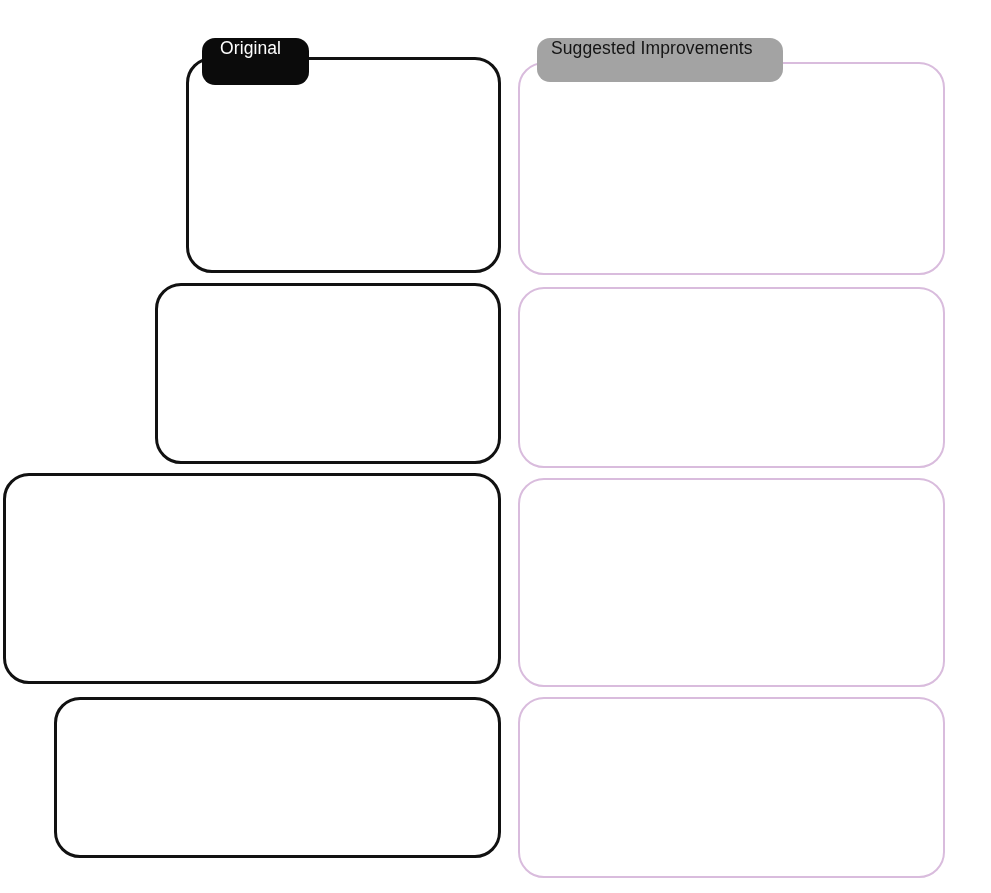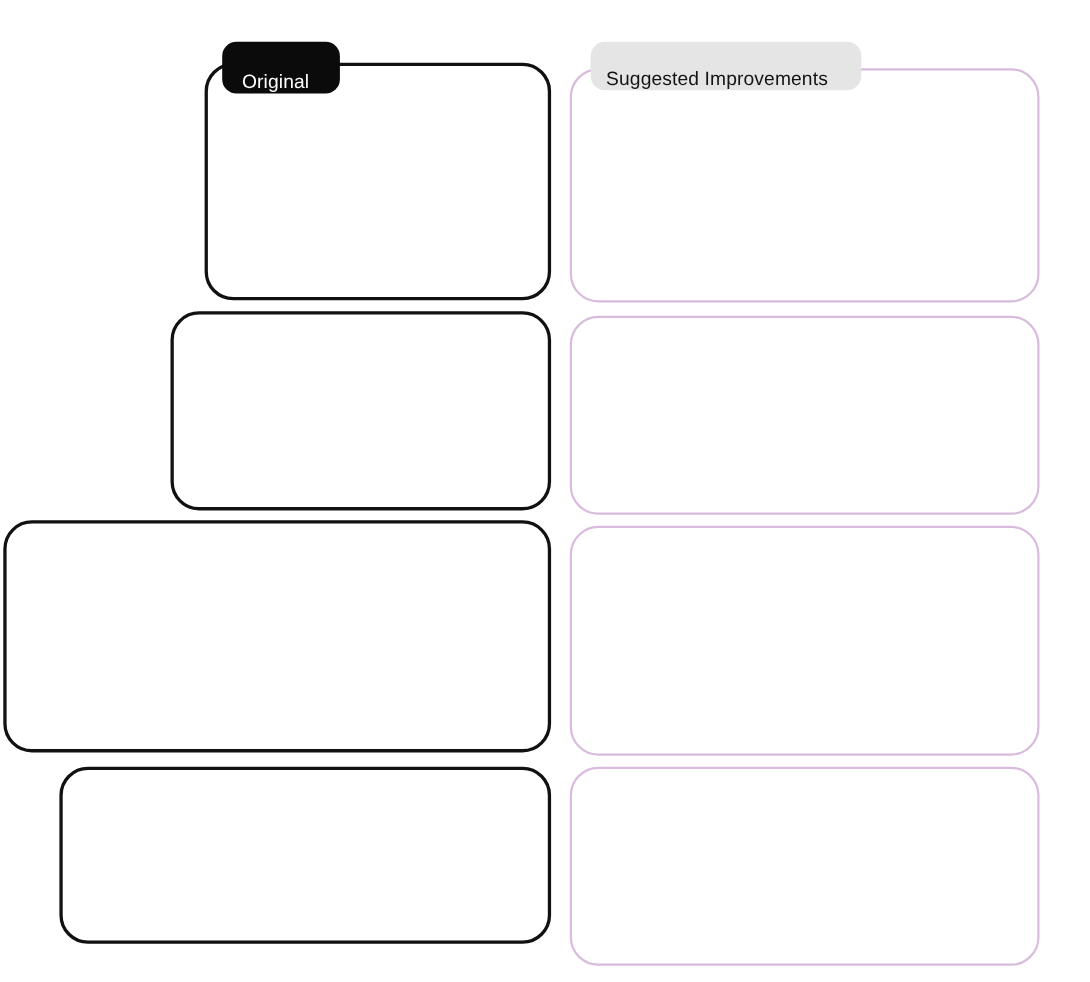--- a/index.html
+++ b/index.html
@@ -9,38 +9,38 @@
     font-family:"Liberation Sans", sans-serif;
     position:relative;
     overflow:hidden;
     color:#111111;
   }
   .stage{position:absolute;left:0;top:0;width:991px;height:893px;}
 
   
   .pill{
     position:absolute;
-    display:flex;align-items:flex-end;
+    display:flex;align-items:flex-start;
     box-sizing:border-box;
     z-index:5;
   }
   .pill-original{
     left:202px;top:38px;
     width:107px;height:47px;
     background:#0b0b0b;
     color:#ffffff;
     border-radius:13px;
     padding-left:18px;
     font-size:17.5px;
     letter-spacing:.1px;
   }
   .pill-suggested{
     left:537px;top:38px;
     width:246px;height:44px;
-    background:#e5e5e5;
+    background:#a3a3a3;
     color:#141414;
     border-radius:13px;
     padding-left:14px;
     font-size:17.5px;
     letter-spacing:.1px;
   }
 
   
   .card{
     position:absolute;

